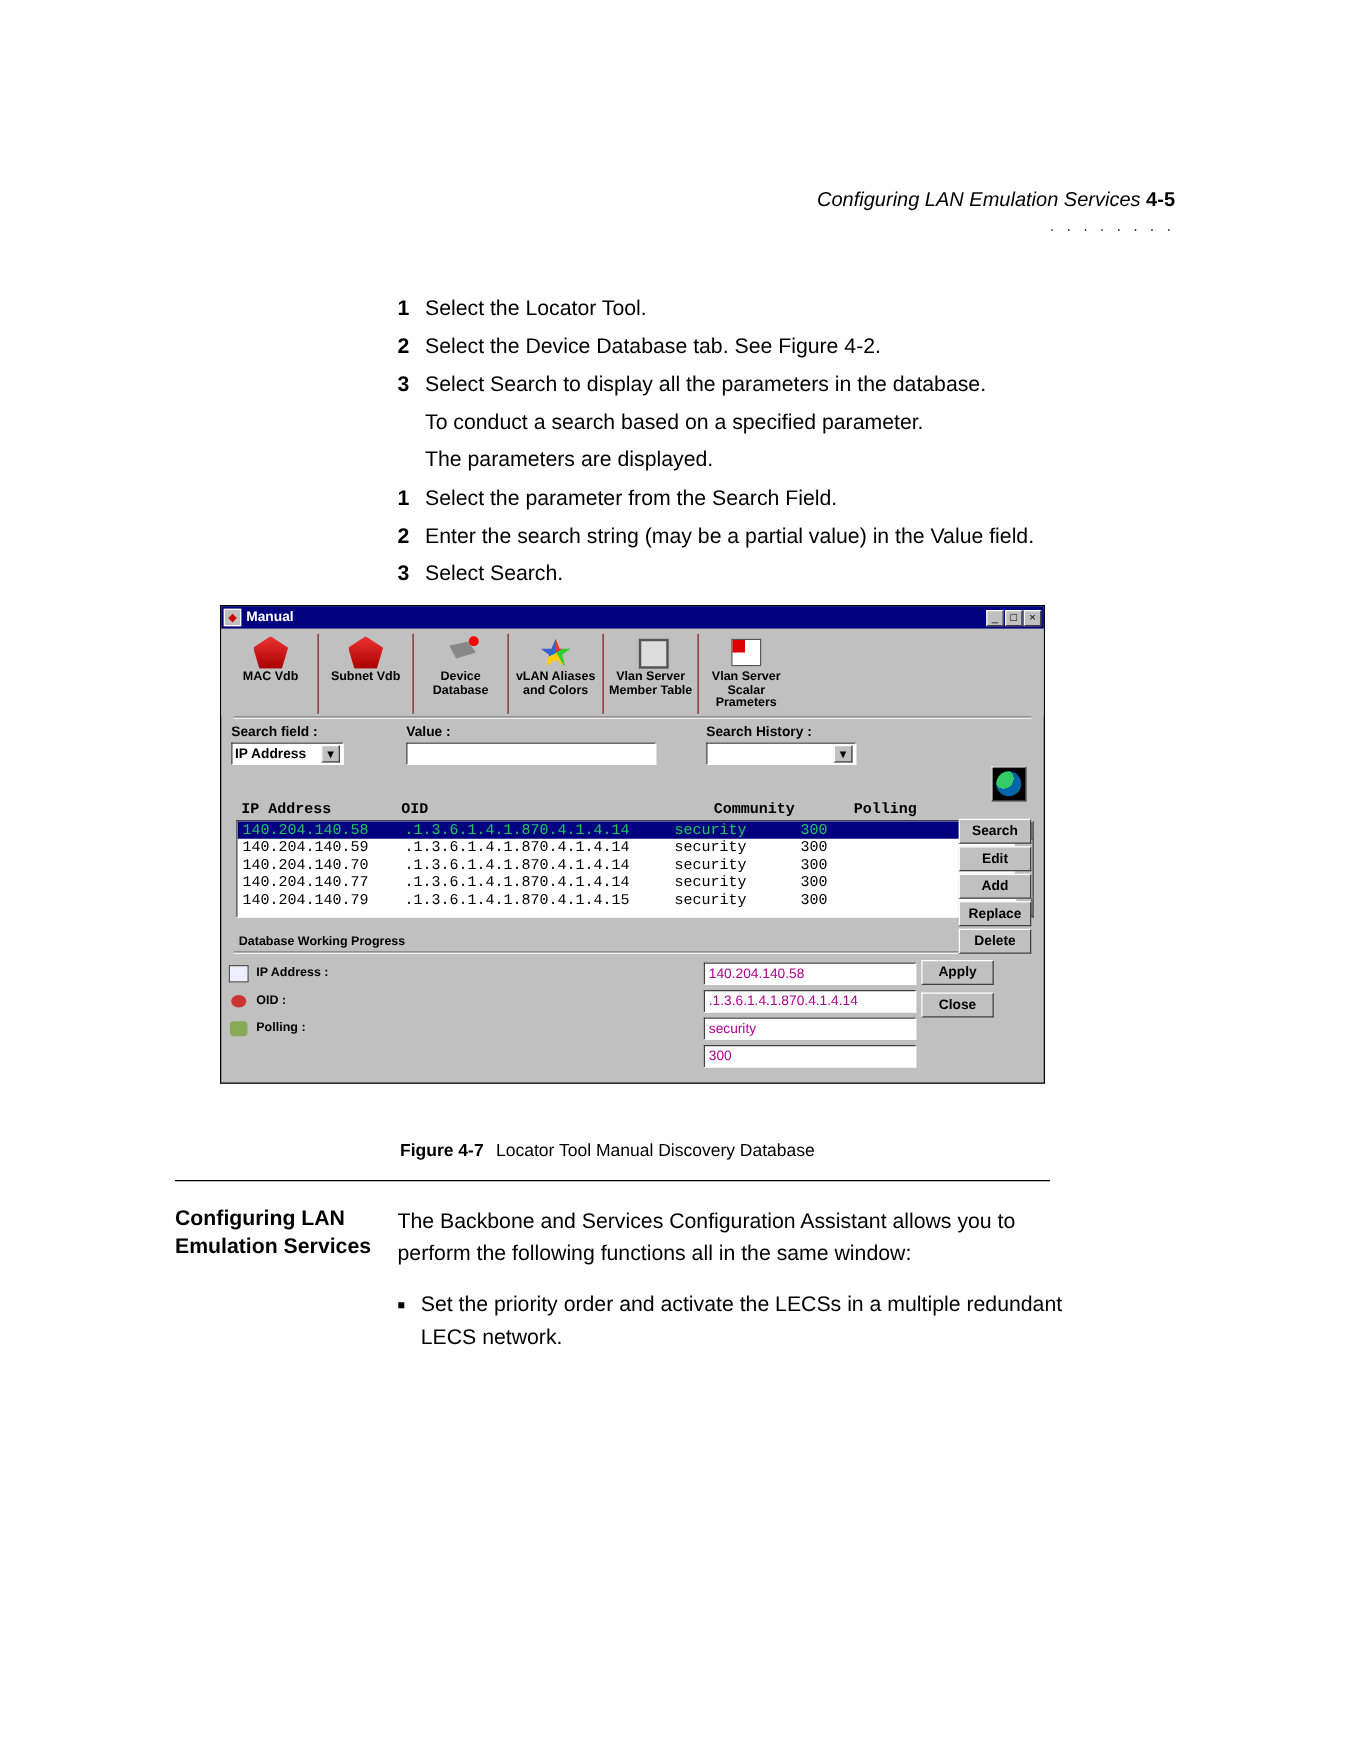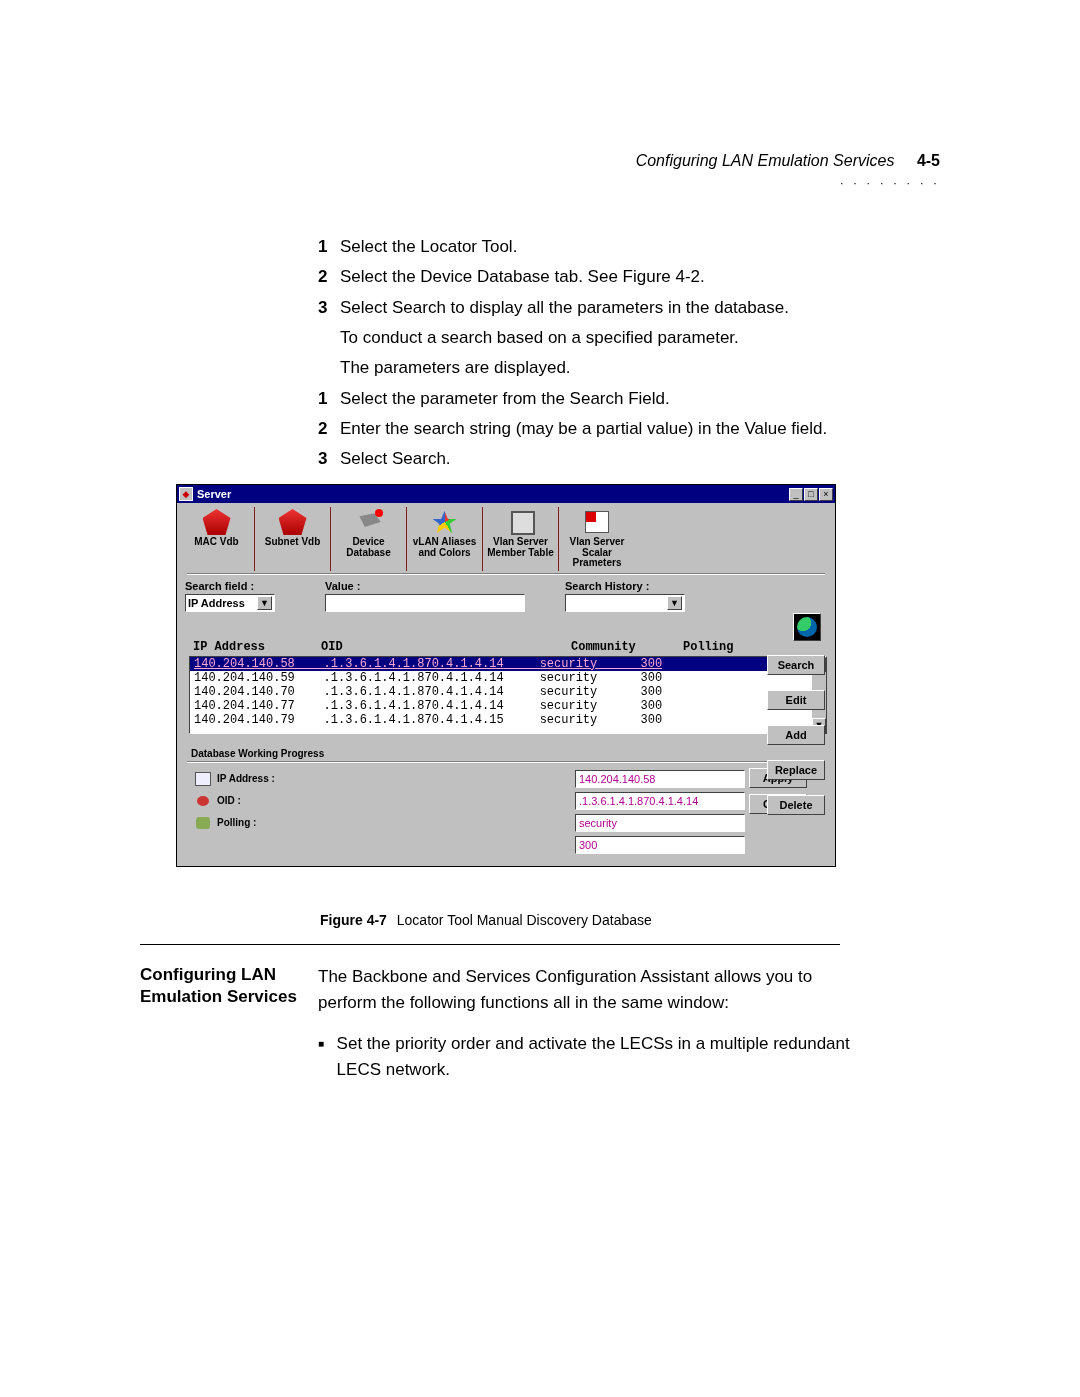--- a/index.html
+++ b/index.html
@@ -17,21 +17,21 @@
     left: 140px;
     top: 152px;
     width: 800px;
   }
   .header-row {
     text-align: right;
     font-style: italic;
     font-size: 16px;
     margin-bottom: 6px;
   }
-  .header-row .pn { font-style: normal; font-weight: bold; margin-left: 18px; }
+  .header-row .pn { font-style: normal; font-weight: bold; }
   .dots {
     text-align: right;
     letter-spacing: 3px;
     font-size: 12px;
     color: #000;
     margin-bottom: 44px;
   }
   .body-text {
     margin-left: 178px;
     font-size: 17px;
@@ -152,58 +152,58 @@
   }
   .listbox {
     flex:1;
     background:#fff;
     border-top:1px solid #404040; border-left:1px solid #404040;
     border-right:1px solid #fff;  border-bottom:1px solid #fff;
     font-family: "Courier New", monospace; font-size: 12px;
     height: 78px; overflow: hidden;
   }
   .listbox .row { display:flex; padding: 0 4px; white-space: pre; }
-  .listbox .row.sel { background:#000080; color:#f9a8d4;text-decoration:underline; }
+  .listbox .row.sel { background:#000080; color:#22c55e; }
   .scroll {
     width:16px; background:#c0c0c0;
     border-top:1px solid #fff; border-left:1px solid #fff;
     border-right:1px solid #404040; border-bottom:1px solid #404040;
     display:flex; flex-direction:column; justify-content:space-between;
   }
   .scroll .sb {
     height:15px; text-align:center; font-size:9px; line-height:13px;
     border-top:1px solid #fff; border-left:1px solid #fff;
     border-right:1px solid #404040; border-bottom:1px solid #404040;
     background:#c0c0c0;
   }
 
   .sidebtns {
     position:absolute; right:10px; top:170px; width:58px;
-    display:flex; flex-direction:column; gap:15px;
+    display:flex; flex-direction:column; gap:2px;
   }
   .btn3d {
     height:20px; font-size:11px; font-weight:bold; text-align:center; line-height:18px;
     background:#c0c0c0;
     border-top:1px solid #fff; border-left:1px solid #fff;
     border-right:1px solid #404040; border-bottom:1px solid #404040;
   }
 
   .dwp {
     padding: 14px 8px 2px 14px; font-size:10px; font-weight:bold;
   }
   .found-row {
     display:flex; padding: 4px 8px 8px 14px; font-size:10px; font-weight:bold;
   }
   .found-row .f1 { width: 300px; text-align:center; }
   .found-row .f2 { width: 200px; text-align:center; }
 
   .hr { height:1px; background:#808080; margin: 0 10px; box-shadow: 0 1px 0 #fff; }
 
   .details {
-    padding: 6px 8px 10px 18px;
+    padding: 6px 8px 10px 6px;
   }
   .drow { display:flex; align-items:center; height:22px; }
   .drow .dicon { width:16px; height:14px; margin-right:6px; position:relative; }
   .di-ip::before   { content:""; position:absolute; inset:0; border:1px solid #555; background:#eef; }
   .di-oid::before  { content:""; position:absolute; inset:2px; border-radius:50%; background:#c33; }
   .di-com::before  { content:""; position:absolute; inset:2px; border-radius:50%; background:#c33; }
   .di-poll::before { content:""; position:absolute; inset:1px; background:#8a5; border-radius:3px; }
   .drow .dlabel { font-size:10px; font-weight:bold; width: 90px; }
   .drow .dval {
     width: 170px; height:18px; background:#fff; color:#b00090;
@@ -283,21 +283,21 @@
           <span class="n">3</span>
           <span class="t">Select Search.</span>
         </div>
     </div>
   </div>
 </div>
 
 <div class="locator">
   <div class="titlebar">
     <span class="ticon">◆</span>
-    <span class="ttext">Server</span>
+    <span class="ttext">Manual</span>
     <span class="wbtns">
       <span class="wbtn">_</span>
       <span class="wbtn">□</span>
       <span class="wbtn">×</span>
     </span>
   </div>
 
   <div class="toolbar">
     <div class="tbtn">
       <div class="ticon2 ic-mac"></div>

